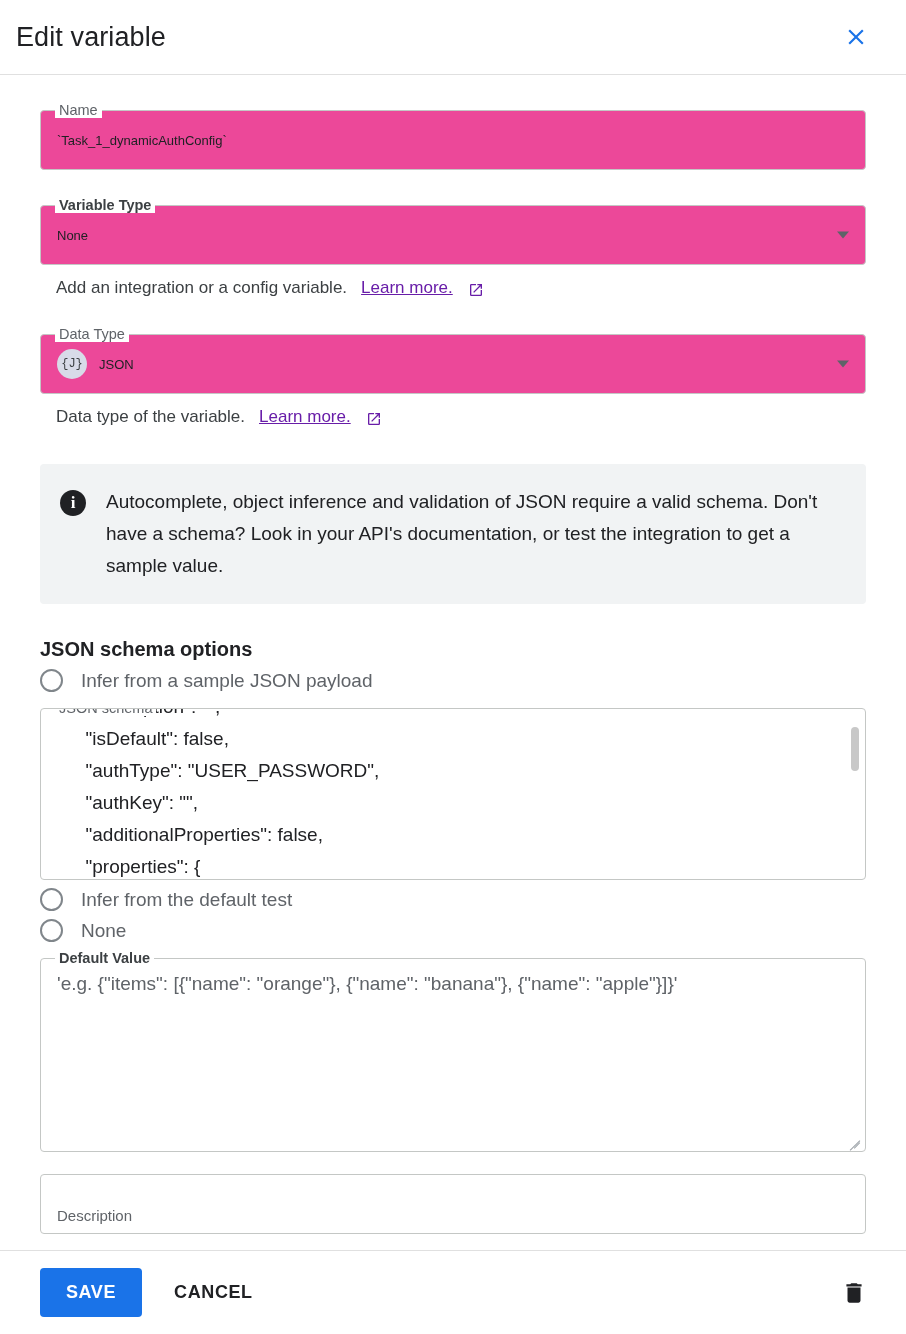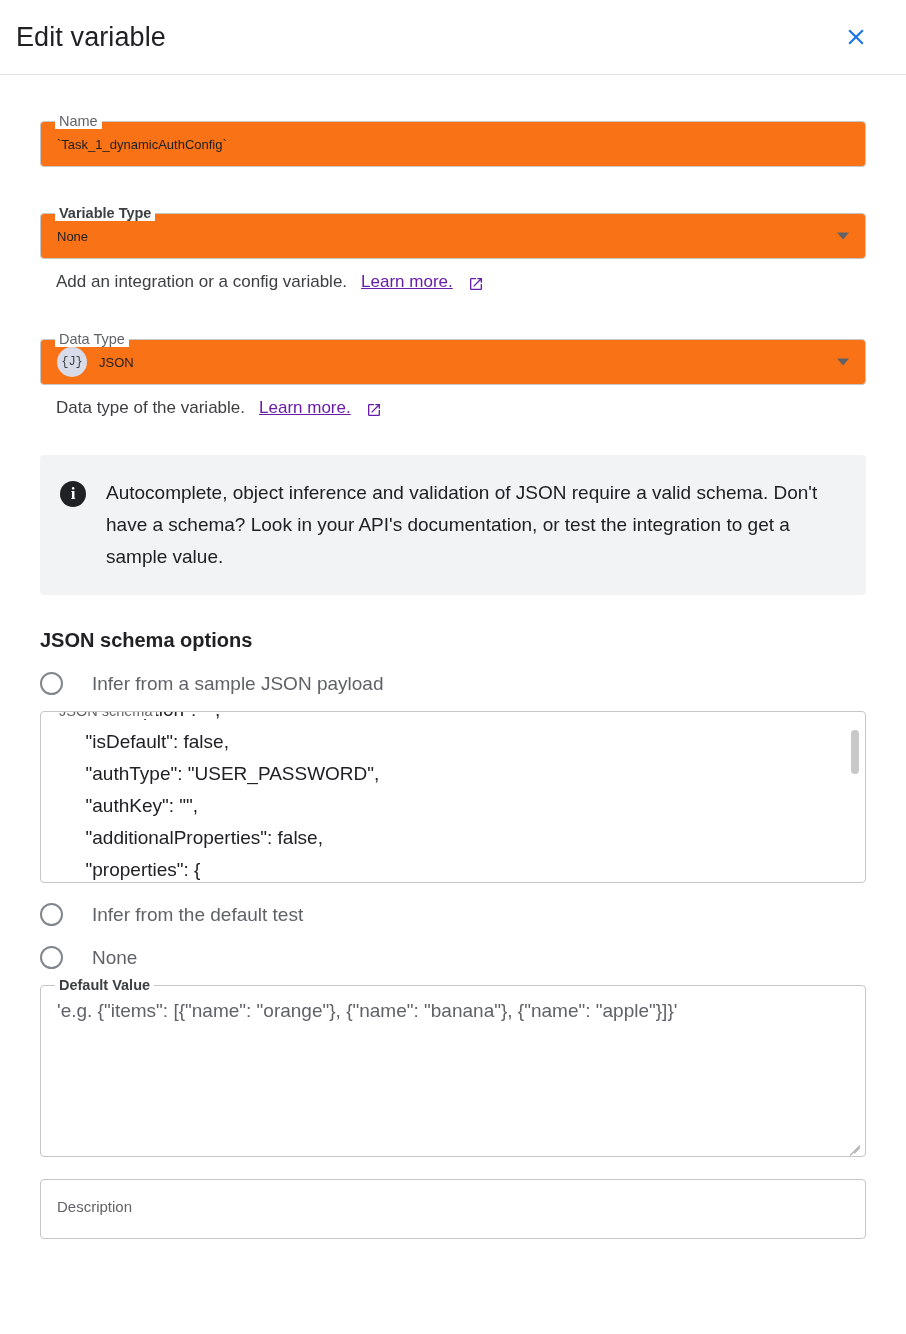--- a/index.html
+++ b/index.html
@@ -53,28 +53,28 @@
   .body {
     flex: 1;
     overflow: hidden;
     padding: 0 40px;
     position: relative;
   }
 
   
   .field {
     position: relative;
-    margin-top: 46px;
-    height: 46px;
+    margin-top: 35px;
+    height: 60px;
     border: 1px solid #c4c7c5;
     border-radius: 4px;
     display: flex;
     align-items: center;
     padding: 0 16px;
-    background: #f97316;
+    background: #ec4899;
   }
   .field-label {
     position: absolute;
     top: -9px;
     left: 14px;
     background: #fff;
     padding: 0 4px;
     font-size: 14.5px;
     color: #5f6368;
     line-height: 16px;
@@ -171,22 +171,22 @@
     margin-top: 34px;
     font-size: 20px;
     font-weight: 700;
     color: #202124;
   }
 
   
   .radio-row {
     display: flex;
     align-items: center;
-    margin-top: 20px;
-    gap: 29px;
+    margin-top: 8px;
+    gap: 18px;
     cursor: pointer;
   }
   .radio {
     width: 23px;
     height: 23px;
     border-radius: 50%;
     border: 2px solid #80868b;
     flex: 0 0 auto;
     position: relative;
   }
@@ -242,21 +242,21 @@
     width: 8px;
     height: 44px;
     background: #c8c8c8;
     border-radius: 4px;
   }
 
   
   .textarea-box {
     position: relative;
     margin-top: 16px;
-    height: 172px;
+    height: 194px;
     border: 1px solid #c4c7c5;
     border-radius: 4px;
     background: #fff;
     padding: 12px 16px;
   }
   .textarea-placeholder {
     font-size: 19px;
     color: #5f6368;
     line-height: 26px;
   }
@@ -278,21 +278,21 @@
   .desc-box {
     position: relative;
     margin-top: 22px;
     height: 60px;
     border: 1px solid #c4c7c5;
     border-radius: 4px;
     overflow: hidden;
   }
   .desc-label {
     position: absolute;
-    top: 18px;
+    top: 32px;
     left: 16px;
     font-size: 15px;
     color: #5f6368;
   }
 
   
   .footer {
     height: 84px;
     min-height: 84px;
     border-top: 1px solid #e0e0e0;
@@ -430,14 +430,25 @@
         <span style="width:8px; top:11px; left:5px; transform:rotate(-45deg);"></span>
       </div>
     </div>
 
     <div class="desc-box">
       <span class="desc-label">Description</span>
     </div>
 
   </div>
 
+  <div class="footer">
+    <div class="footer-left">
+      <button class="save-btn">SAVE</button>
+      <button class="cancel-btn">CANCEL</button>
+    </div>
+    <div class="delete-btn">
+      <svg width="26" height="26" viewBox="0 0 24 24">
+        <path d="M6 19c0 1.1.9 2 2 2h8c1.1 0 2-.9 2-2V7H6v12zM19 4h-3.5l-1-1h-5l-1 1H5v2h14V4z" fill="#202124"></path>
+      </svg>
+    </div>
+  </div>
 
 </div>
 
 </body></html>

